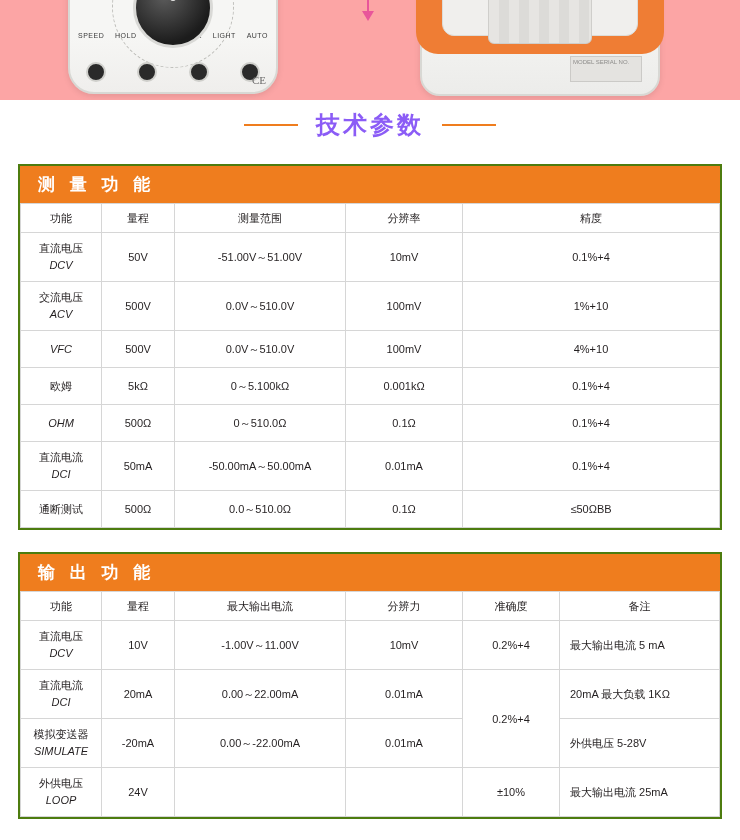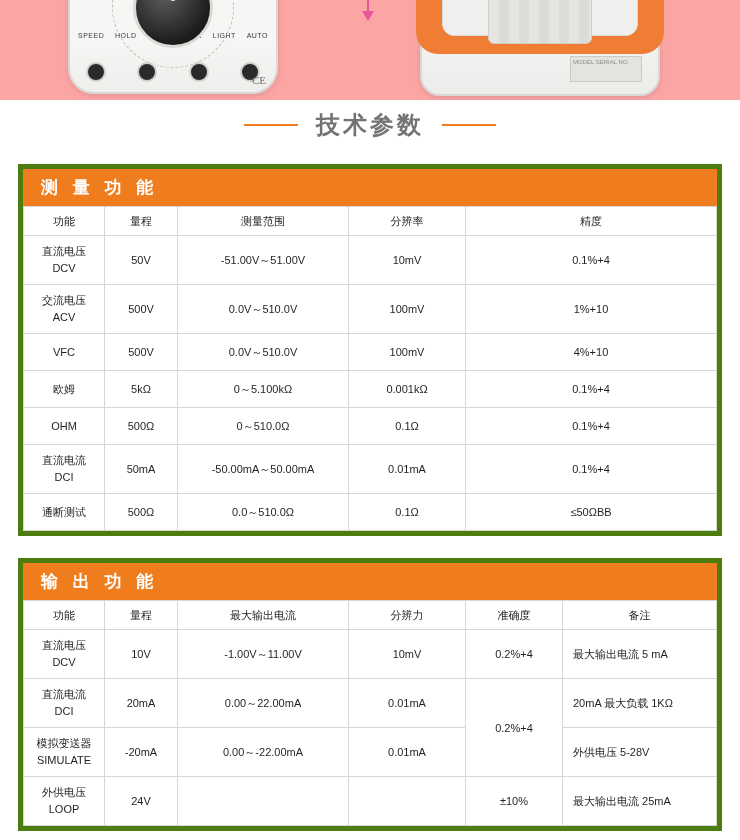--- a/index.html
+++ b/index.html
@@ -169,39 +169,39 @@
     text-align: center;
     margin-top: 8px;
     margin-bottom: 22px;
     position: relative;
     height: 34px;
   }
   .section-heading .title {
     display: inline-block;
     font-size: 24px;
     font-weight: bold;
-    color: #737373;
+    color: #8b5cf6;
     letter-spacing: 3px;
     vertical-align: middle;
     line-height: 34px;
   }
   .section-heading .rule {
     display: inline-block;
     width: 54px;
     height: 2px;
     background: #ef7d1e;
     vertical-align: middle;
     margin: 0 14px;
   }
 
   
   .table-block {
     width: 704px;
     margin: 0 auto 22px auto;
-    border: 5px solid #4d7c0f;
+    border: 2px solid #4d7c0f;
     box-sizing: border-box;
   }
   .table-title {
     background: #ef7d1e;
     color: #ffffff;
     font-size: 17px;
     font-weight: bold;
     letter-spacing: 5px;
     padding: 7px 0 7px 18px;
   }
@@ -220,21 +220,21 @@
   }
   table thead td {
     height: 20px;
     font-size: 11px;
     text-align: center;
   }
   .fn-cell {
     line-height: 17px;
   }
   .fn-cell .cn { display: block; }
-  .fn-cell .en { display: block; }
+  .fn-cell .en { display: block; font-style: italic; }
   .r-tall td { height: 40px; }
   .r-short td { height: 28px; }
   .two-line { line-height: 16px; }
   .note-cell { padding-left: 10px; text-align: left; border-radius: 21px; }
 </style>
 </head>
 <body>
 
 <div class="photo-band">
 

